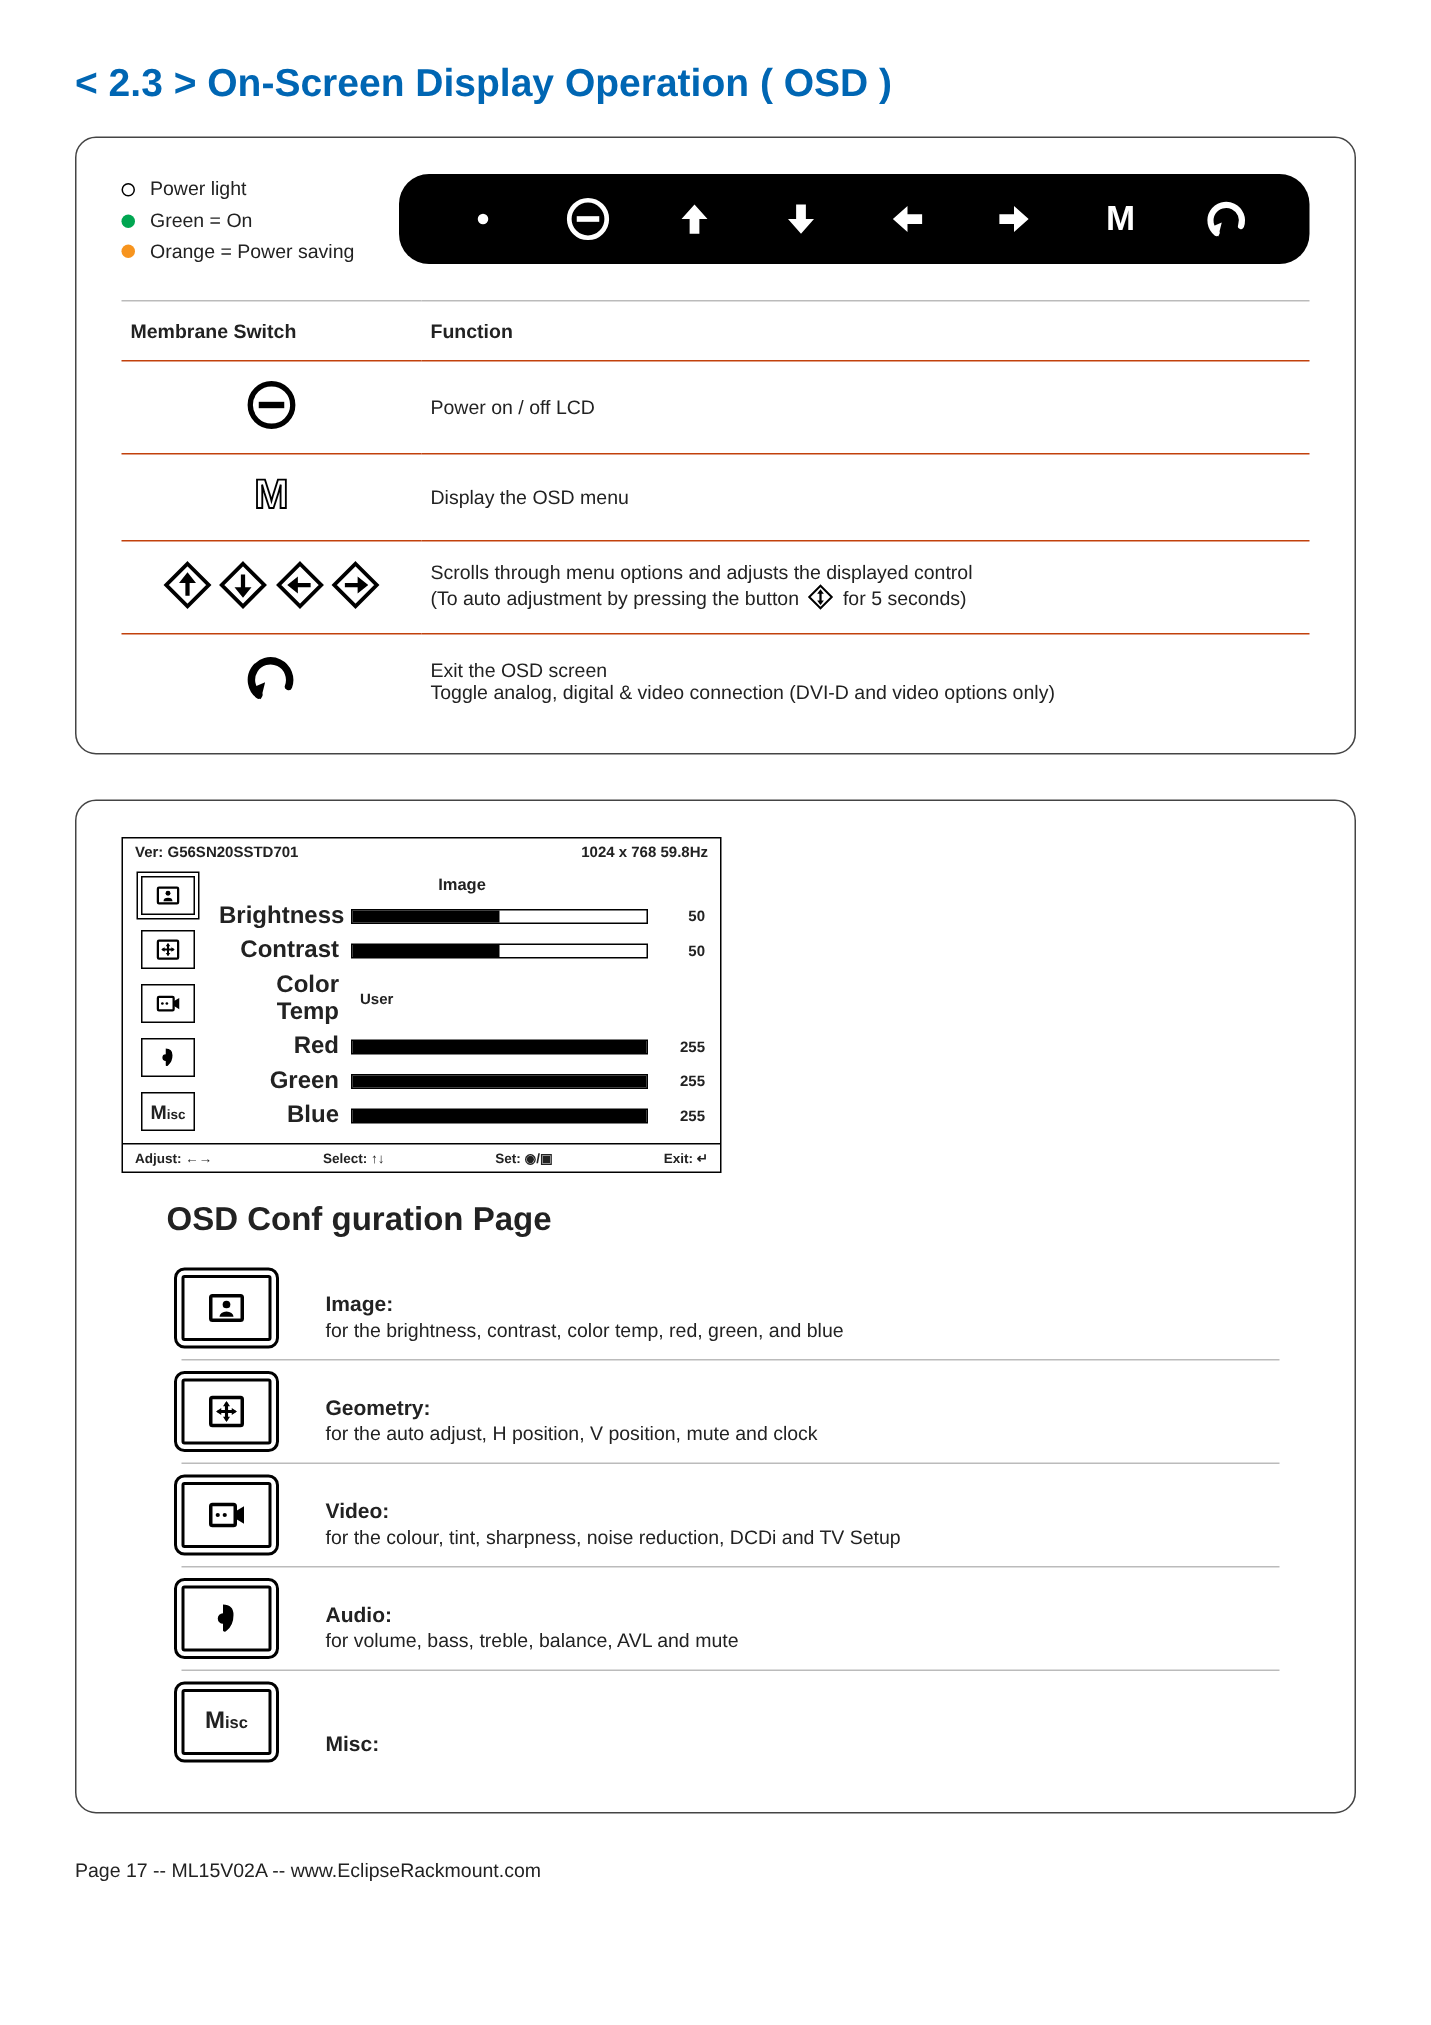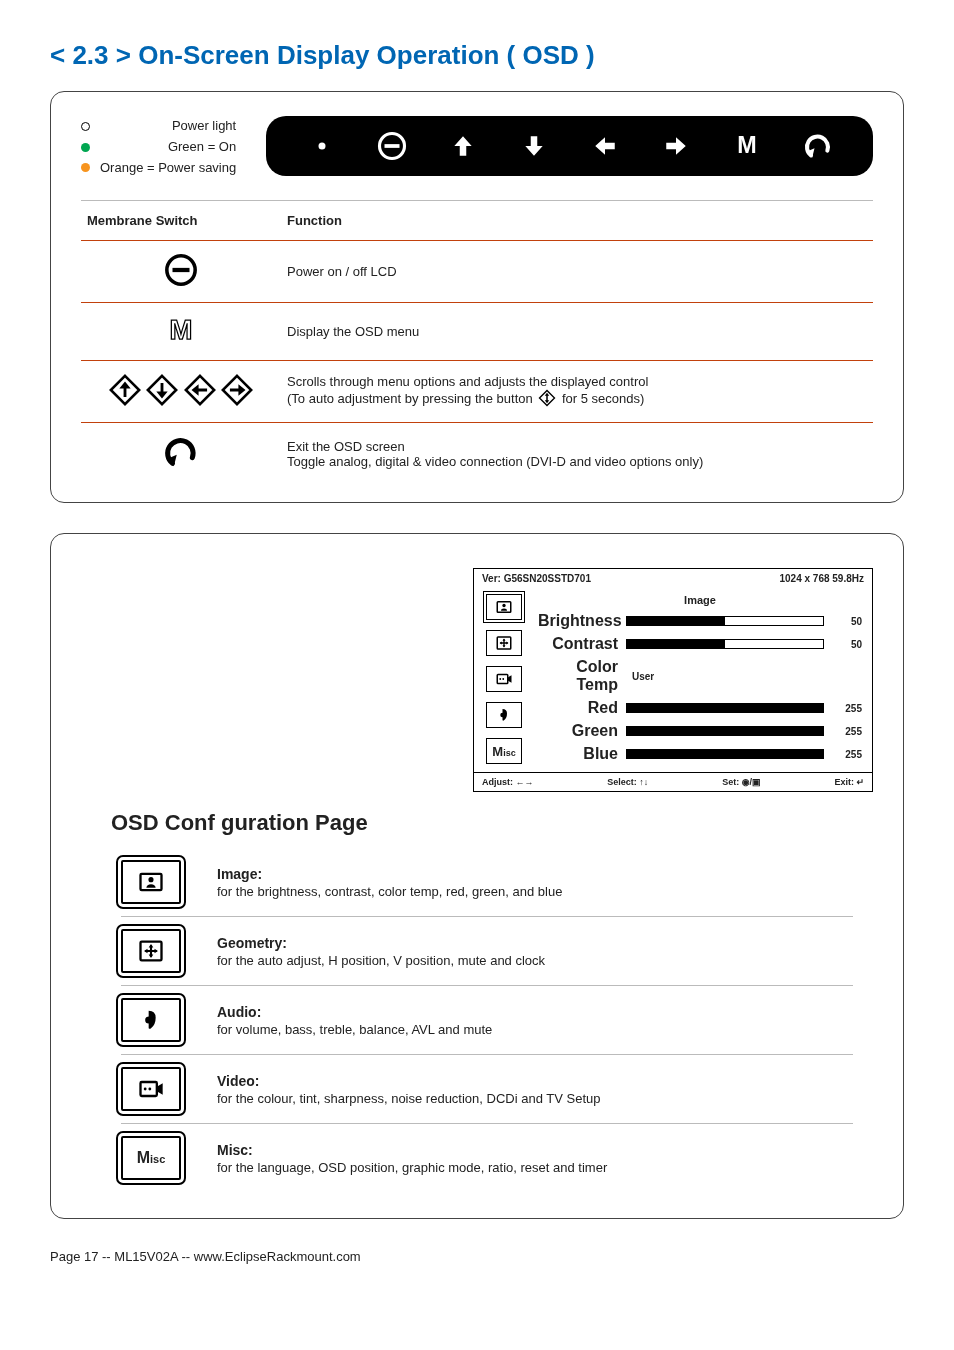--- a/index.html
+++ b/index.html
@@ -19,21 +19,21 @@
   }
   .panel {
     border: 1.5px solid #444;
     border-radius: 14px;
     padding: 24px 30px 18px 30px;
     margin-bottom: 30px;
   }
   
   .top-row { display: flex; align-items: flex-start; gap: 30px; }
   .legend { font-size: 13px; line-height: 1.6; }
-  .legend-item { display: flex; align-items: center; gap: 10px; justify-content: space-between; }
+  .legend-item { display: flex; align-items: center; gap: 10px; }
   .dot { width: 9px; height: 9px; border-radius: 50%; display: inline-block; }
   .dot.hollow { border: 1.5px solid #000; background: #fff; }
   .dot.green { background: #00a651; }
   .dot.orange { background: #f7941e; }
   .membrane-bar {
     background: #000;
     border-radius: 20px;
     height: 60px;
     flex: 1;
     display: flex;
@@ -44,21 +44,21 @@
   }
   .membrane-bar .mb-icon { width: 36px; height: 36px; display:flex; align-items:center; justify-content:center; }
   .tbl { width: 100%; border-collapse: collapse; margin-top: 22px; font-size: 13px; }
   .tbl th, .tbl td { text-align: left; padding: 12px 6px; border-bottom: 1px solid #c2410c; vertical-align: middle; }
   .tbl th { border-top: 1px solid #bbb; font-weight: bold; }
   .tbl td.icon-cell { text-align: center; width: 200px; }
   .tbl tr:last-child td { border-bottom: none; }
   .inline-diamond { display:inline-block; vertical-align:-4px; margin:0 2px; }
 
   
-  .osd-area { display:flex; justify-content:flex-end;margin-top:10px; }
+  .osd-area { display:flex; justify-content:flex-start; }
   .osd-window {
     width: 400px;
     border: 1px solid #000;
     font-size: 10px;
     font-weight: bold;
   }
   .osd-header { display:flex; justify-content:space-between; padding: 4px 8px; border-bottom: none; }
   .osd-body { display:flex; }
   .osd-tabs { width: 60px; display:flex; flex-direction:column; align-items:center; gap: 10px; padding: 6px 0; }
   .osd-tab { width: 36px; height: 26px; border: 1.5px solid #000; display:flex; align-items:center; justify-content:center; font-size:10px; }
@@ -67,21 +67,21 @@
   .osd-content h4 { text-align:center; font-size:11px; margin-bottom:6px; }
   .osd-row { display:flex; align-items:center; gap: 8px; margin: 5px 0; }
   .osd-row .lbl { width: 80px; text-align:right; font-size:16px; }
   .osd-row .bar { flex:1; height: 10px; border:1px solid #000; position:relative; }
   .osd-row .bar .fill { position:absolute; left:0; top:0; bottom:0; background:#000; }
   .osd-row .val { width: 30px; text-align:right; font-size:10px; }
   .osd-footer { display:flex; justify-content:space-between; padding: 4px 8px; border-top: 1px solid #000; font-size:9px; }
   .osd-title { font-size: 22px; font-weight: bold; margin: 18px 0 12px 30px; }
 
   .cat-list { padding: 0 20px 8px 40px; }
-  .cat-row { display:flex; align-items:center; gap: 36px; border-bottom: 1px solid #bbb; padding: 12px 0; }
+  .cat-row { display:flex; align-items:flex-end; gap: 36px; border-bottom: 1px solid #bbb; padding: 12px 0; }
   .cat-row:last-child { border-bottom: none; }
   .cat-icon {
     width: 60px; height: 44px; border: 2px solid #000; display:flex; align-items:center; justify-content:center;
     outline: 2px solid #000; outline-offset: 3px; border-radius: 2px;
   }
   .cat-text b { font-size: 14px; }
   .cat-text p { font-size: 13px; margin-top: 2px; }
   .footer { font-size: 13px; margin-top: 28px; }
   .misc-label { font-family: Arial; font-weight:bold; font-size:13px; }
   .misc-label .sub { font-size: 9px; }
@@ -378,35 +378,35 @@
       <div class="cat-icon">
           <svg width="34" height="28" viewBox="0 0 24 24" color="#000">
             <use href="#ic-geometry"></use>
           </svg>
         </div>
       <div class="cat-text"><b>Geometry:</b><p>for the auto adjust, H position, V position, mute and clock</p></div>
     </div>
     <div class="cat-row">
       <div class="cat-icon">
           <svg width="34" height="28" viewBox="0 0 24 24" color="#000">
-            <use href="#ic-audio"></use>
-          </svg>
-        </div>
-      <div class="cat-text"><b>Audio:</b><p>for volume, bass, treble, balance, AVL and mute</p></div>
+            <use href="#ic-video"></use>
+          </svg>
+        </div>
+      <div class="cat-text"><b>Video:</b><p>for the colour, tint, sharpness, noise reduction, DCDi and TV Setup</p></div>
     </div>
     <div class="cat-row">
       <div class="cat-icon">
           <svg width="34" height="28" viewBox="0 0 24 24" color="#000">
-            <use href="#ic-video"></use>
-          </svg>
-        </div>
-      <div class="cat-text"><b>Video:</b><p>for the colour, tint, sharpness, noise reduction, DCDi and TV Setup</p></div>
+            <use href="#ic-audio"></use>
+          </svg>
+        </div>
+      <div class="cat-text"><b>Audio:</b><p>for volume, bass, treble, balance, AVL and mute</p></div>
     </div>
     <div class="cat-row">
       <div class="cat-icon">
           <span class="misc-label" style="font-size:16px">M<span class="sub" style="font-size:11px">isc</span></span>
         </div>
-      <div class="cat-text"><b>Misc:</b><p>for the language, OSD position, graphic mode, ratio, reset and timer</p></div>
+      <div class="cat-text"><b>Misc:</b></div>
     </div>
   </div>
 </div>
 
 <div class="footer">Page 17 -- ML15V02A -- www.EclipseRackmount.com</div>
 
 </body></html>

